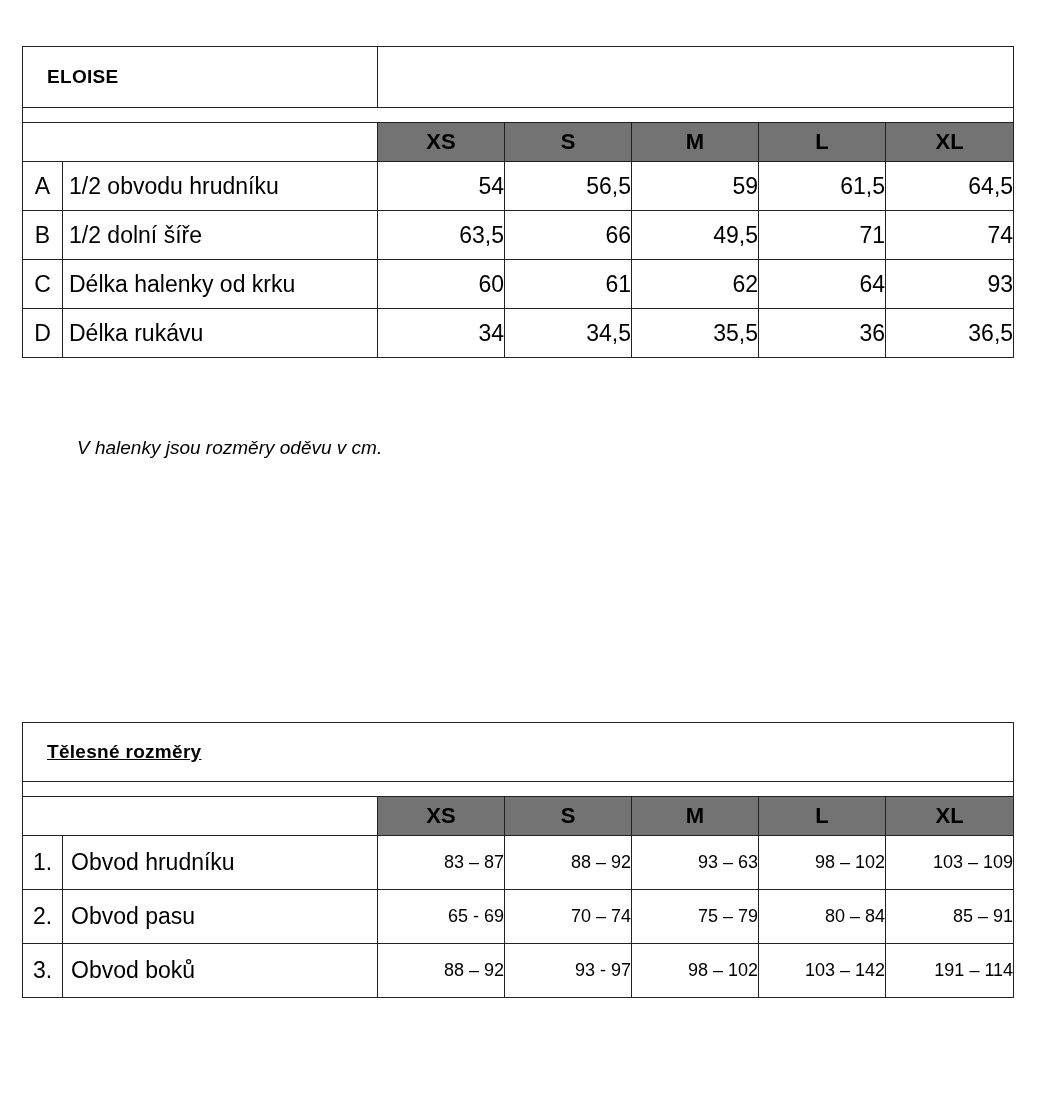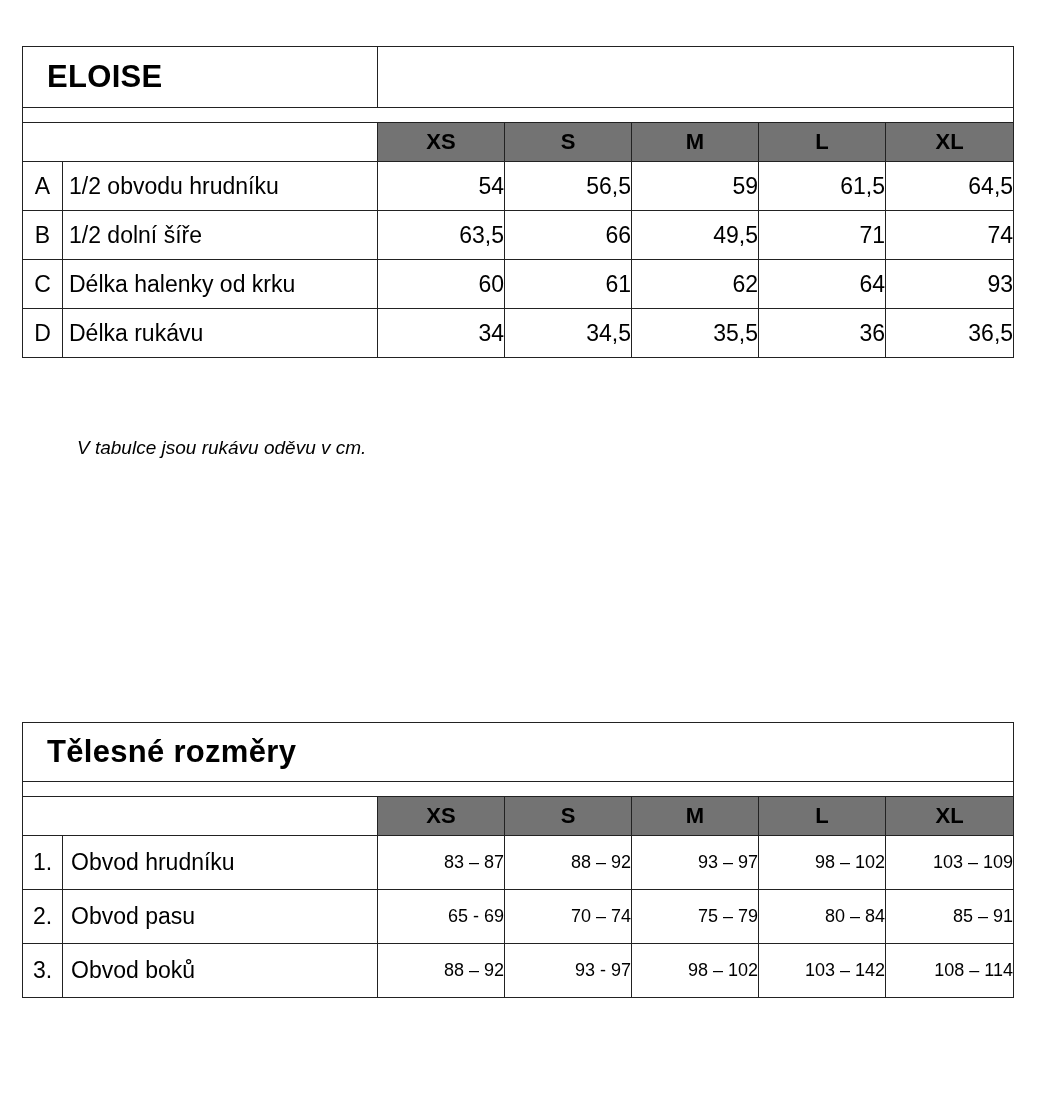--- a/index.html
+++ b/index.html
@@ -43,21 +43,21 @@
   col.c-label { width: 315px; }
   col.c-size  { width: 127px; }
   col.c-size-last { width: 128px; }
 
   
   .row-title td {
     height: 60px;
   }
   .title-cell {
     padding-left: 24px !important;
-    font-size: 31px;
+    font-size: 19px;
     font-weight: bold;
     letter-spacing: 0.3px;
     white-space: nowrap;
   }
   .title-blank {
     background: #ffffff;
   }
 
   
   .row-spacer td {
@@ -111,21 +111,21 @@
     top: 46px;
     width: 992px;
   }
   #table-body {
     left: 22px;
     top: 722px;
     width: 992px;
   }
 
   
-  #table-body .row-title td { height: 58px; }
+  #table-body .row-title td { height: 58px; text-decoration: underline; }
   #table-body .row-data td { height: 53px; }
   #table-body .cell-label { padding-left: 8px !important; }
 
   
   .note {
     position: absolute;
     left: 77px;
     top: 437px;
     font-size: 19px;
     font-style: italic;
@@ -201,21 +201,21 @@
         <td class="cell-label">Délka rukávu</td>
         <td class="cell-val">34</td>
         <td class="cell-val">34,5</td>
         <td class="cell-val">35,5</td>
         <td class="cell-val">36</td>
         <td class="cell-val">36,5</td>
       </tr>
     </tbody>
   </table>
 
-  <div class="note">V tabulce jsou rukávu oděvu v cm.</div>
+  <div class="note">V halenky jsou rozměry oděvu v cm.</div>
 
   <table class="size-table" id="table-body">
     <colgroup>
       <col class="c-idx">
       <col class="c-label">
       <col class="c-size">
       <col class="c-size">
       <col class="c-size">
       <col class="c-size">
       <col class="c-size-last">
@@ -236,21 +236,21 @@
         <td class="size-head">M</td>
         <td class="size-head">L</td>
         <td class="size-head">XL</td>
       </tr>
 
       <tr class="row-data">
         <td class="cell-idx">1.</td>
         <td class="cell-label">Obvod hrudníku</td>
         <td class="cell-val range">83 – 87</td>
         <td class="cell-val range">88 – 92</td>
-        <td class="cell-val range">93 – 97</td>
+        <td class="cell-val range">93 – 63</td>
         <td class="cell-val range">98 – 102</td>
         <td class="cell-val range">103 – 109</td>
       </tr>
 
       <tr class="row-data">
         <td class="cell-idx">2.</td>
         <td class="cell-label">Obvod pasu</td>
         <td class="cell-val range">65 - 69</td>
         <td class="cell-val range">70 – 74</td>
         <td class="cell-val range">75 – 79</td>
@@ -258,18 +258,18 @@
         <td class="cell-val range">85 – 91</td>
       </tr>
 
       <tr class="row-data">
         <td class="cell-idx">3.</td>
         <td class="cell-label">Obvod boků</td>
         <td class="cell-val range">88 – 92</td>
         <td class="cell-val range">93 - 97</td>
         <td class="cell-val range">98 – 102</td>
         <td class="cell-val range">103 – 142</td>
-        <td class="cell-val range">108 – 114</td>
+        <td class="cell-val range">191 – 114</td>
       </tr>
     </tbody>
   </table>
 
 </div>
 
 </body></html>

